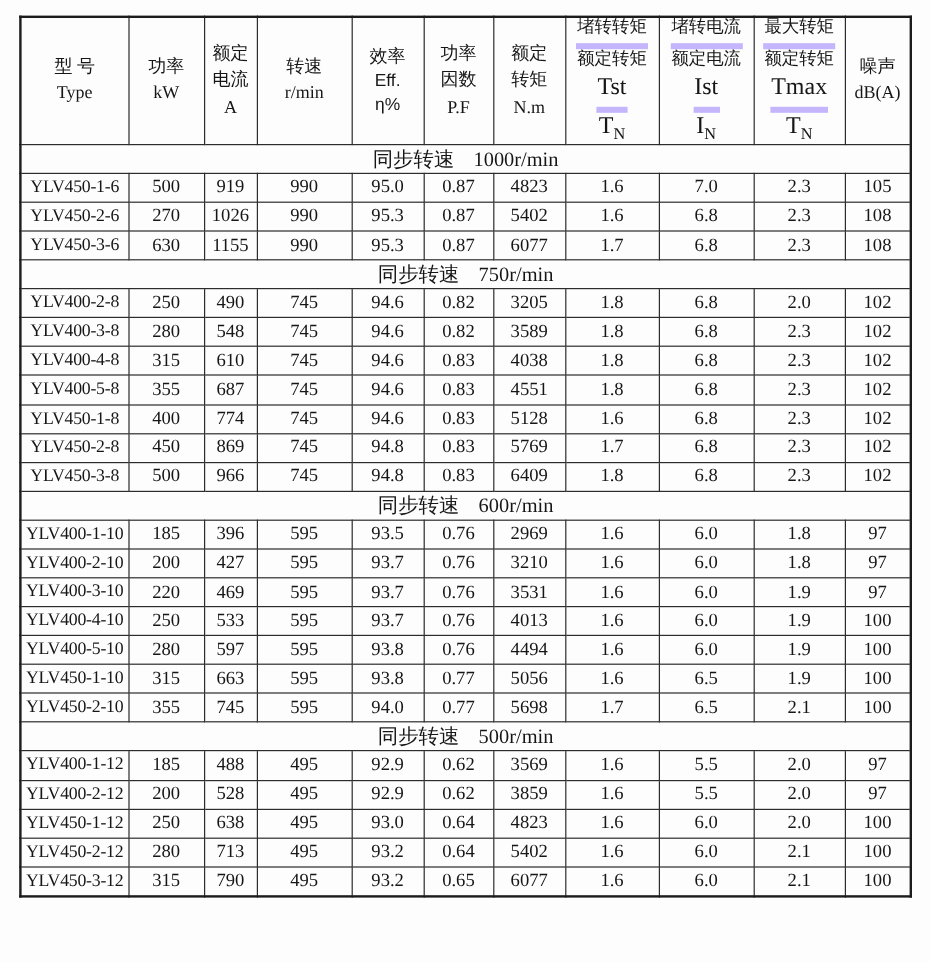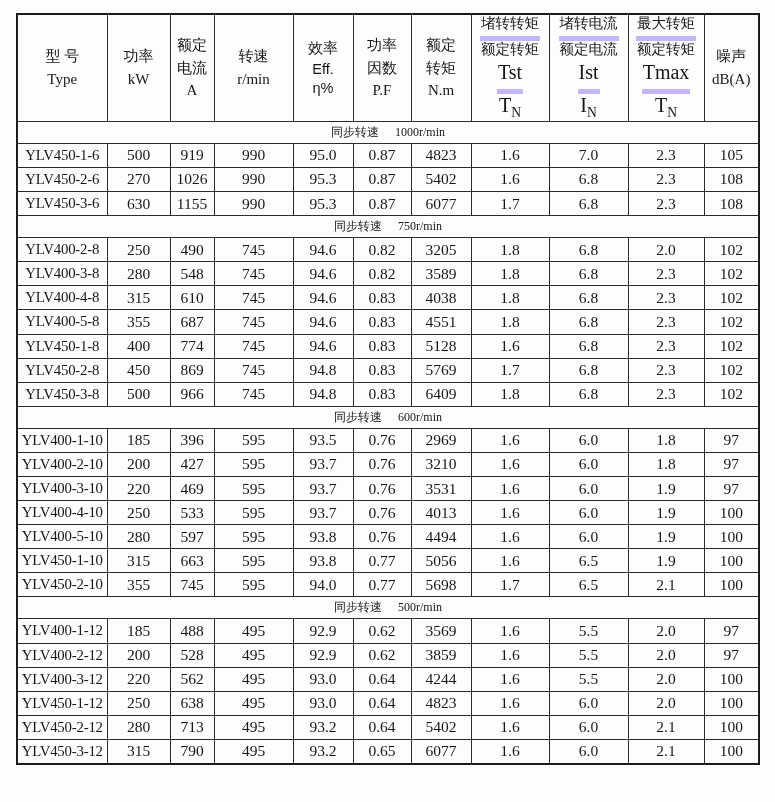--- a/index.html
+++ b/index.html
@@ -62,21 +62,21 @@
     display: inline-block;
     border-bottom: 5px solid #c4b5fd;
     padding: 0 1px 4px 1px;
     font-family: Liberation Serif, serif;
   }
   .frac .fden { display: block; }
   .frac.sym { margin-top: 3px; font-size: 20px; }
   sub { font-size: 0.68em; }
   tr.section-row td {
     height: 21px;
-    font-size: 12px;
+    font-size: 17px;
     border-left: none;
     border-right: none;
   }
   .sec-label { margin-right: 16px; }
   tr.data-row td {
     height: 23.1px;
     font-size: 15.5px;
   }
   tr.data-row td:first-child {
     font-size: 14.8px;
@@ -407,33 +407,20 @@
           <td>495</td>
           <td>92.9</td>
           <td>0.62</td>
           <td>3859</td>
           <td>1.6</td>
           <td>5.5</td>
           <td>2.0</td>
           <td>97</td>
         </tr>
         <tr class="data-row">
-          <td>YLV400-3-12</td>
-          <td>220</td>
-          <td>562</td>
-          <td>495</td>
-          <td>93.0</td>
-          <td>0.64</td>
-          <td>4244</td>
-          <td>1.6</td>
-          <td>5.5</td>
-          <td>2.0</td>
-          <td>100</td>
-        </tr>
-        <tr class="data-row">
           <td>YLV450-1-12</td>
           <td>250</td>
           <td>638</td>
           <td>495</td>
           <td>93.0</td>
           <td>0.64</td>
           <td>4823</td>
           <td>1.6</td>
           <td>6.0</td>
           <td>2.0</td>

